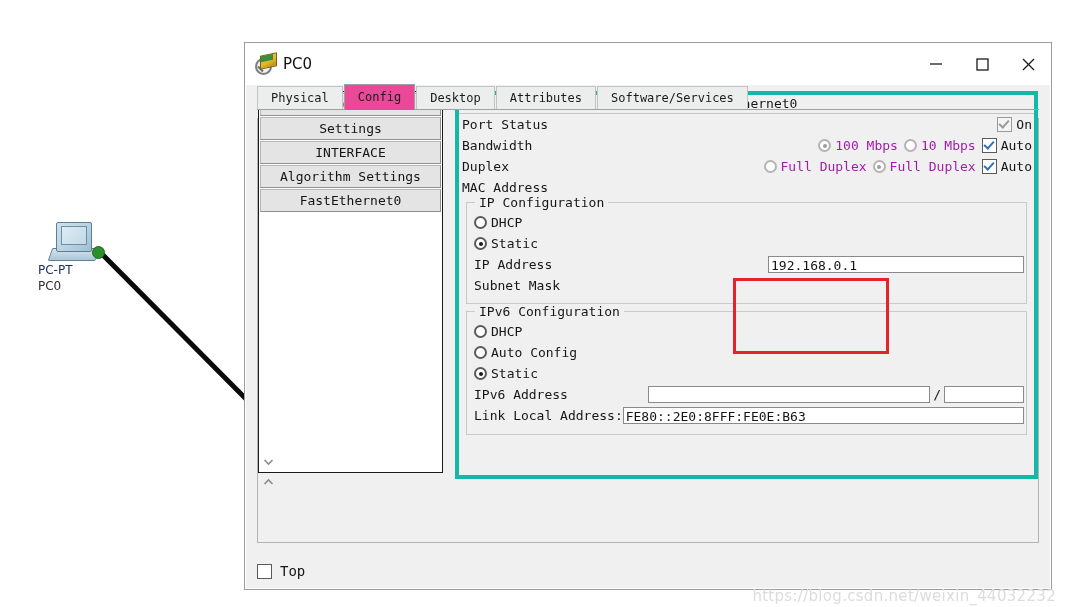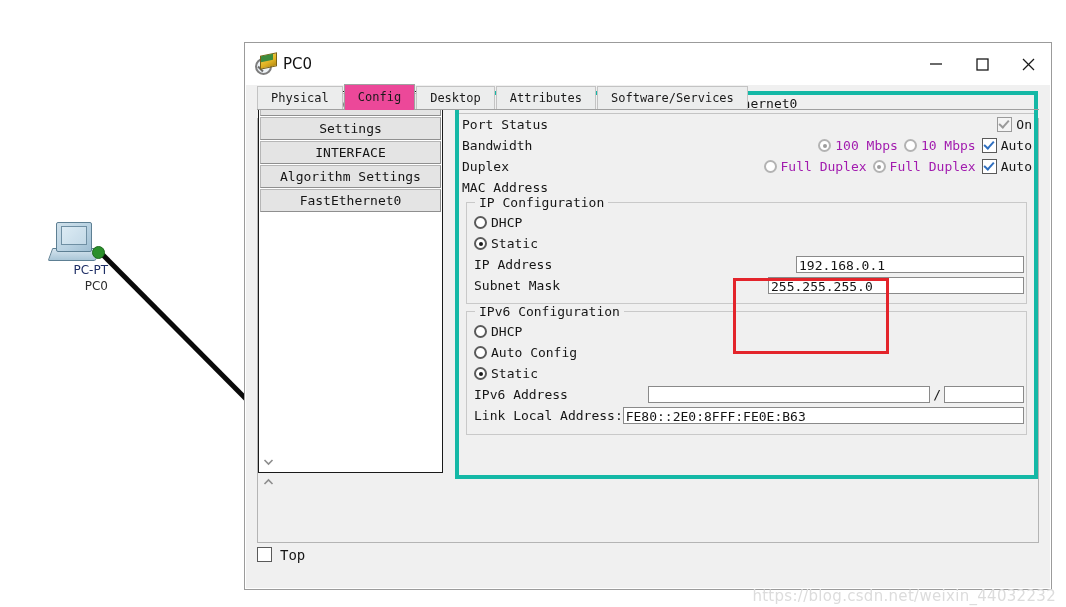--- a/index.html
+++ b/index.html
@@ -19,21 +19,21 @@
   #canvas {
     position: absolute;
     inset: 0;
     background: #ffffff;
   }
   #pc-device {
     position: absolute;
     left: 38px;
     top: 222px;
     width: 70px;
-    text-align: right;
+    text-align: left;
     user-select: none;
   }
   .pc-icon {
     width: 46px;
     height: 40px;
     margin: 0 auto;
     position: relative;
   }
   .pc-monitor {
     position: absolute;
@@ -413,21 +413,21 @@
   }
 
   
   #bottom-bar {
     position: absolute;
     left: 12px;
     right: 12px;
     bottom: 10px;
     height: 32px;
     display: flex;
-    align-items: flex-start;
+    align-items: flex-end;
   }
   #top-label {
     margin-left: 8px;
     font-size: 14px;
     color: #161616;
   }
 
   #watermark {
     position: absolute;
     right: 10px;
@@ -573,27 +573,26 @@
       </div>
 
       <div class="gb-row">
         <span class="rb selected"></span>
         <span class="opt-text">Static</span>
       </div>
 
       <div class="gb-row">
         <span>IP Address</span>
         <span style="flex:1"></span>
-        <span class="field" style="width:228px;margin-right:2px">192.168.0.1</span>
+        <span class="field" style="width:256px;margin-right:2px">192.168.0.1</span>
       </div>
 
       <div class="gb-row">
         <span>Subnet Mask</span>
         <span style="flex:1"></span>
-        <span class="field" style="width:256px;margin-right:2px">255.255.255.0</span>
       </div>
     </div>
 
     <div class="groupbox" id="ipv6-group">
       <span class="group-title">IPv6 Configuration</span>
 
       <div class="gb-row" style="margin-top:9px">
         <span class="rb"></span>
         <span class="opt-text">DHCP</span>
       </div>

